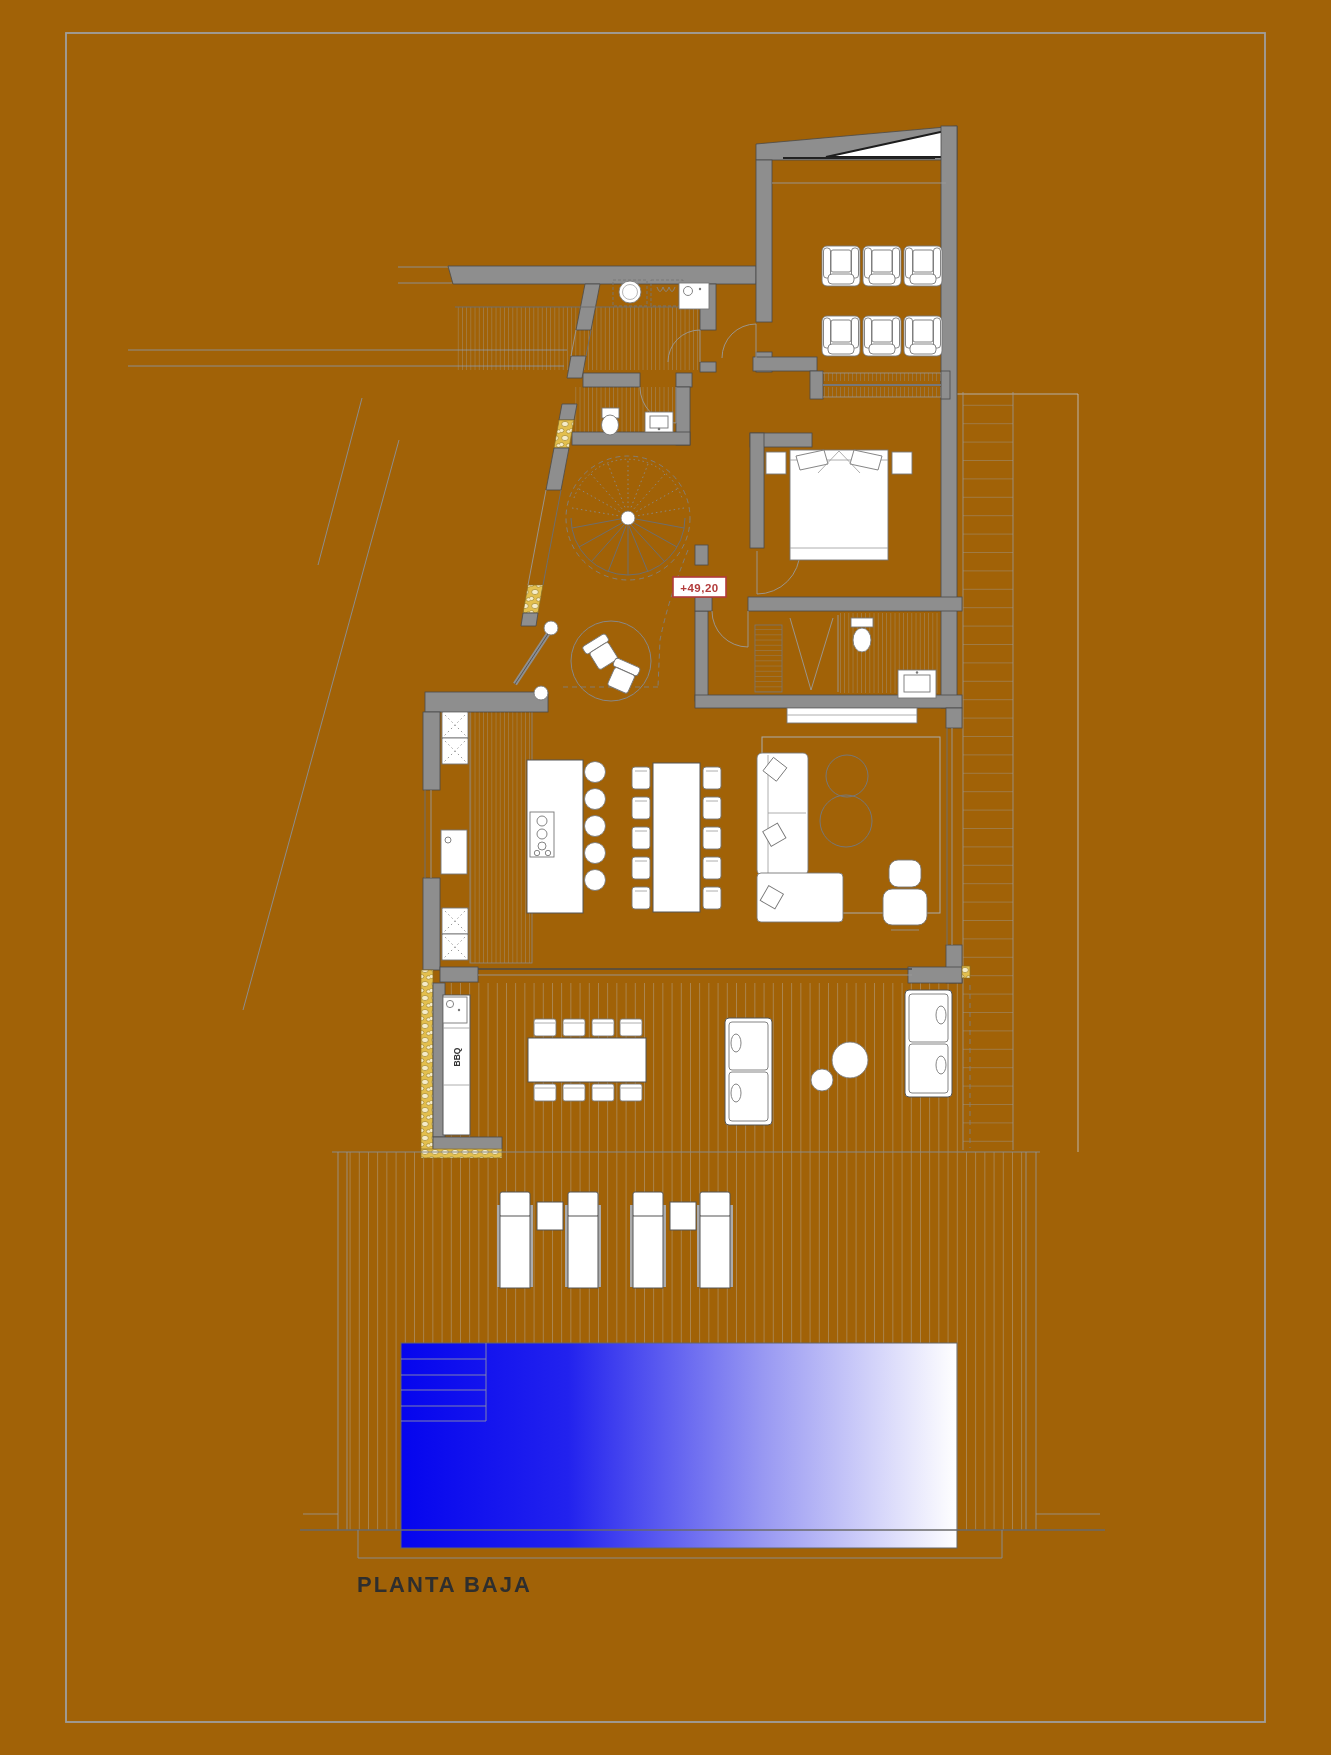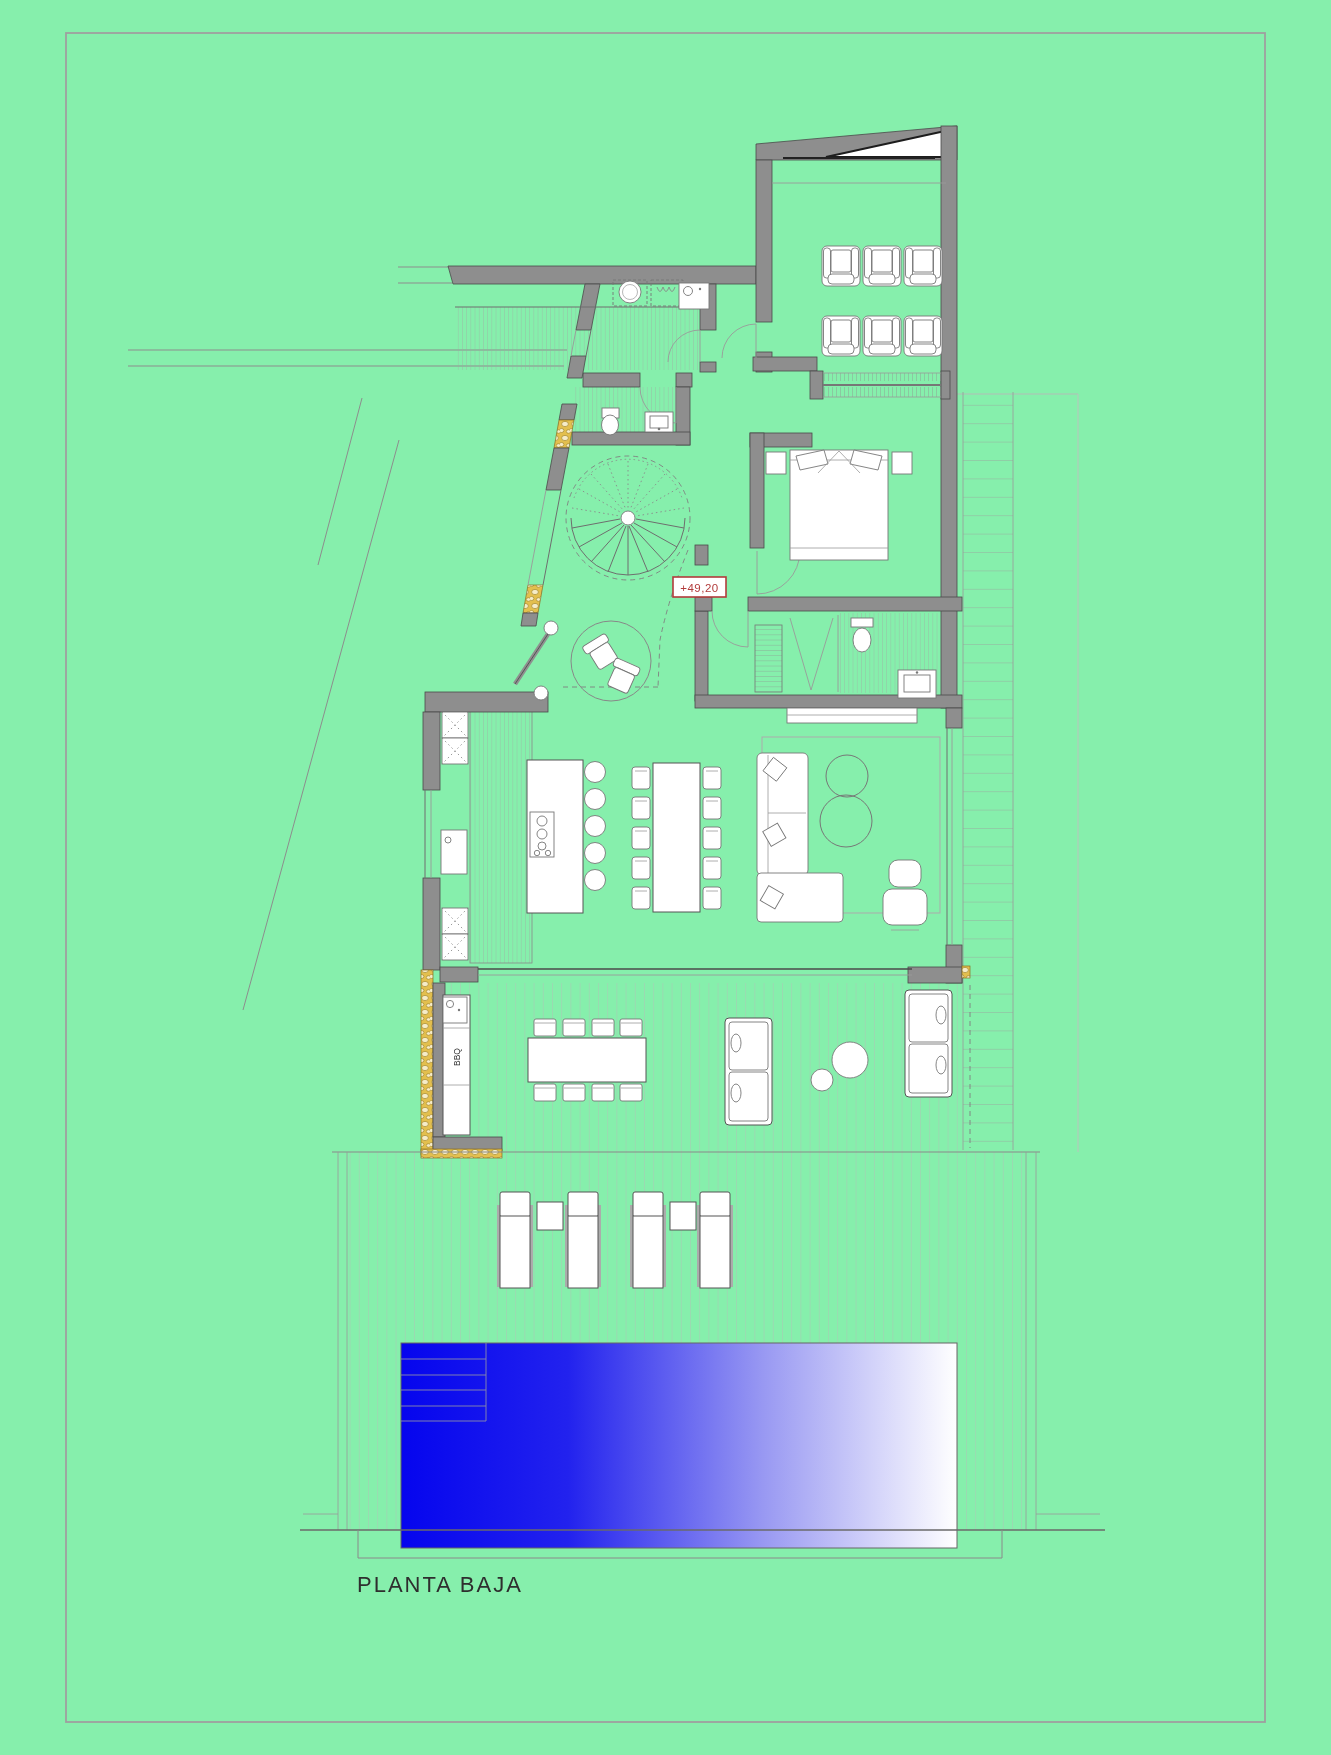--- a/index.html
+++ b/index.html
@@ -1,17 +1,17 @@
 <!DOCTYPE html>
 <html><head>
 <meta charset="utf-8">
 <style>
   html,body{margin:0;padding:0;background:#ffffff;}
-  #canvas{position:relative;width:1331px;height:1755px;background:#86efac;
-          font-family:"Liberation Sans",sans-serif;overflow:hidden;}
+  #canvas{position:relative;width:1331px;height:1755px;background:#a16207;
+          font-family:"Liberation Sans",sans-serif;overflow:hidden;font-weight:bold;}
   svg{position:absolute;left:0;top:0;}
   
   .w   {fill:#8e8e8e;stroke:#4a4a4a;stroke-width:.8;}          
   .ln  {stroke:#6e6e6e;fill:none;stroke-width:1;}
   .ln2 {stroke:#9a9a9a;fill:none;stroke-width:.9;}
   .tn  {stroke:#9a9a9a;fill:none;stroke-width:.8;}
   .f   {fill:#ffffff;stroke:#555;stroke-width:1;}              
   .f2  {fill:#ffffff;stroke:#777;stroke-width:.9;}
   .dash{stroke:#808080;fill:none;stroke-width:.9;stroke-dasharray:5 4;}
   .dot {stroke:#8a8a8a;fill:none;stroke-width:.9;stroke-dasharray:1.5 3;}

